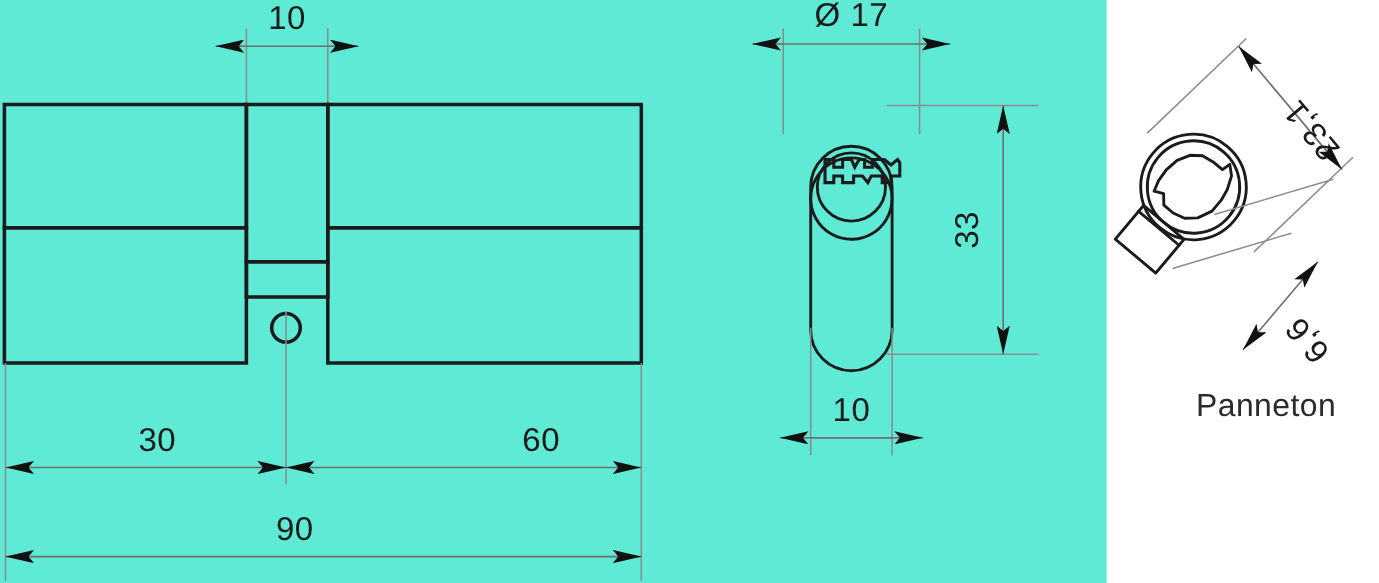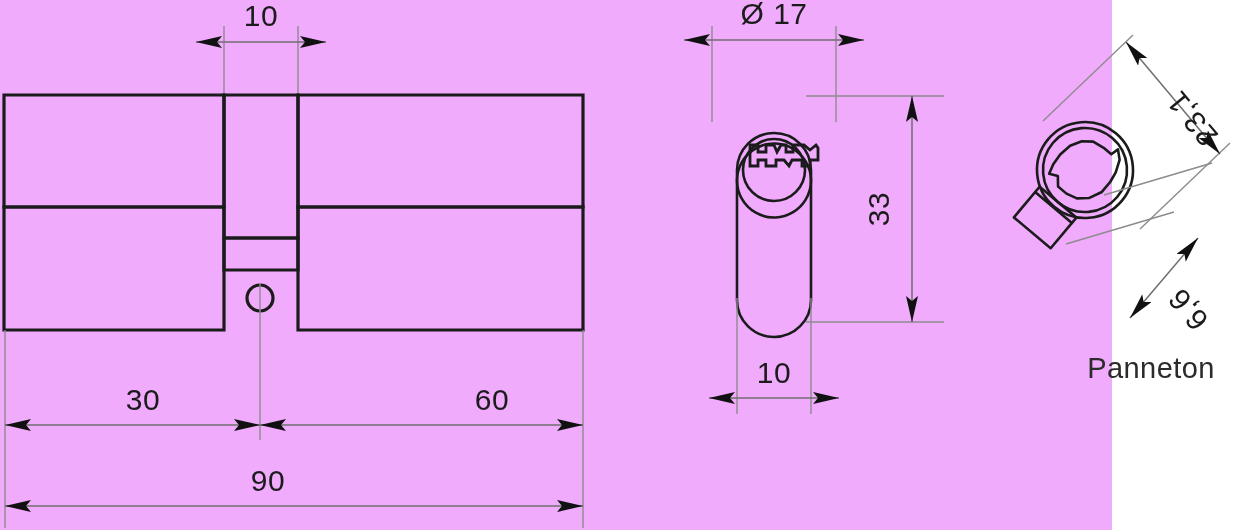--- a/index.html
+++ b/index.html
@@ -9,23 +9,23 @@
     background: #ffffff;
   }
   body {
     width: 1254px;
     height: 530px;
     overflow: hidden;
     font-family: "Liberation Sans", sans-serif;
   }
   #drawing-root {
     position: relative;
-    width: 1112px;
+    width: 1006px;
     height: 530px;
-    background: #f0abfc;
+    background: #5eead4;
   }
   svg#tech-drawing {
     display: block;
     width: 1254px;
     height: 530px;
   }
   .part-outline {
     fill: none;
     stroke: #1b1b1b;
     stroke-width: 3.2;

